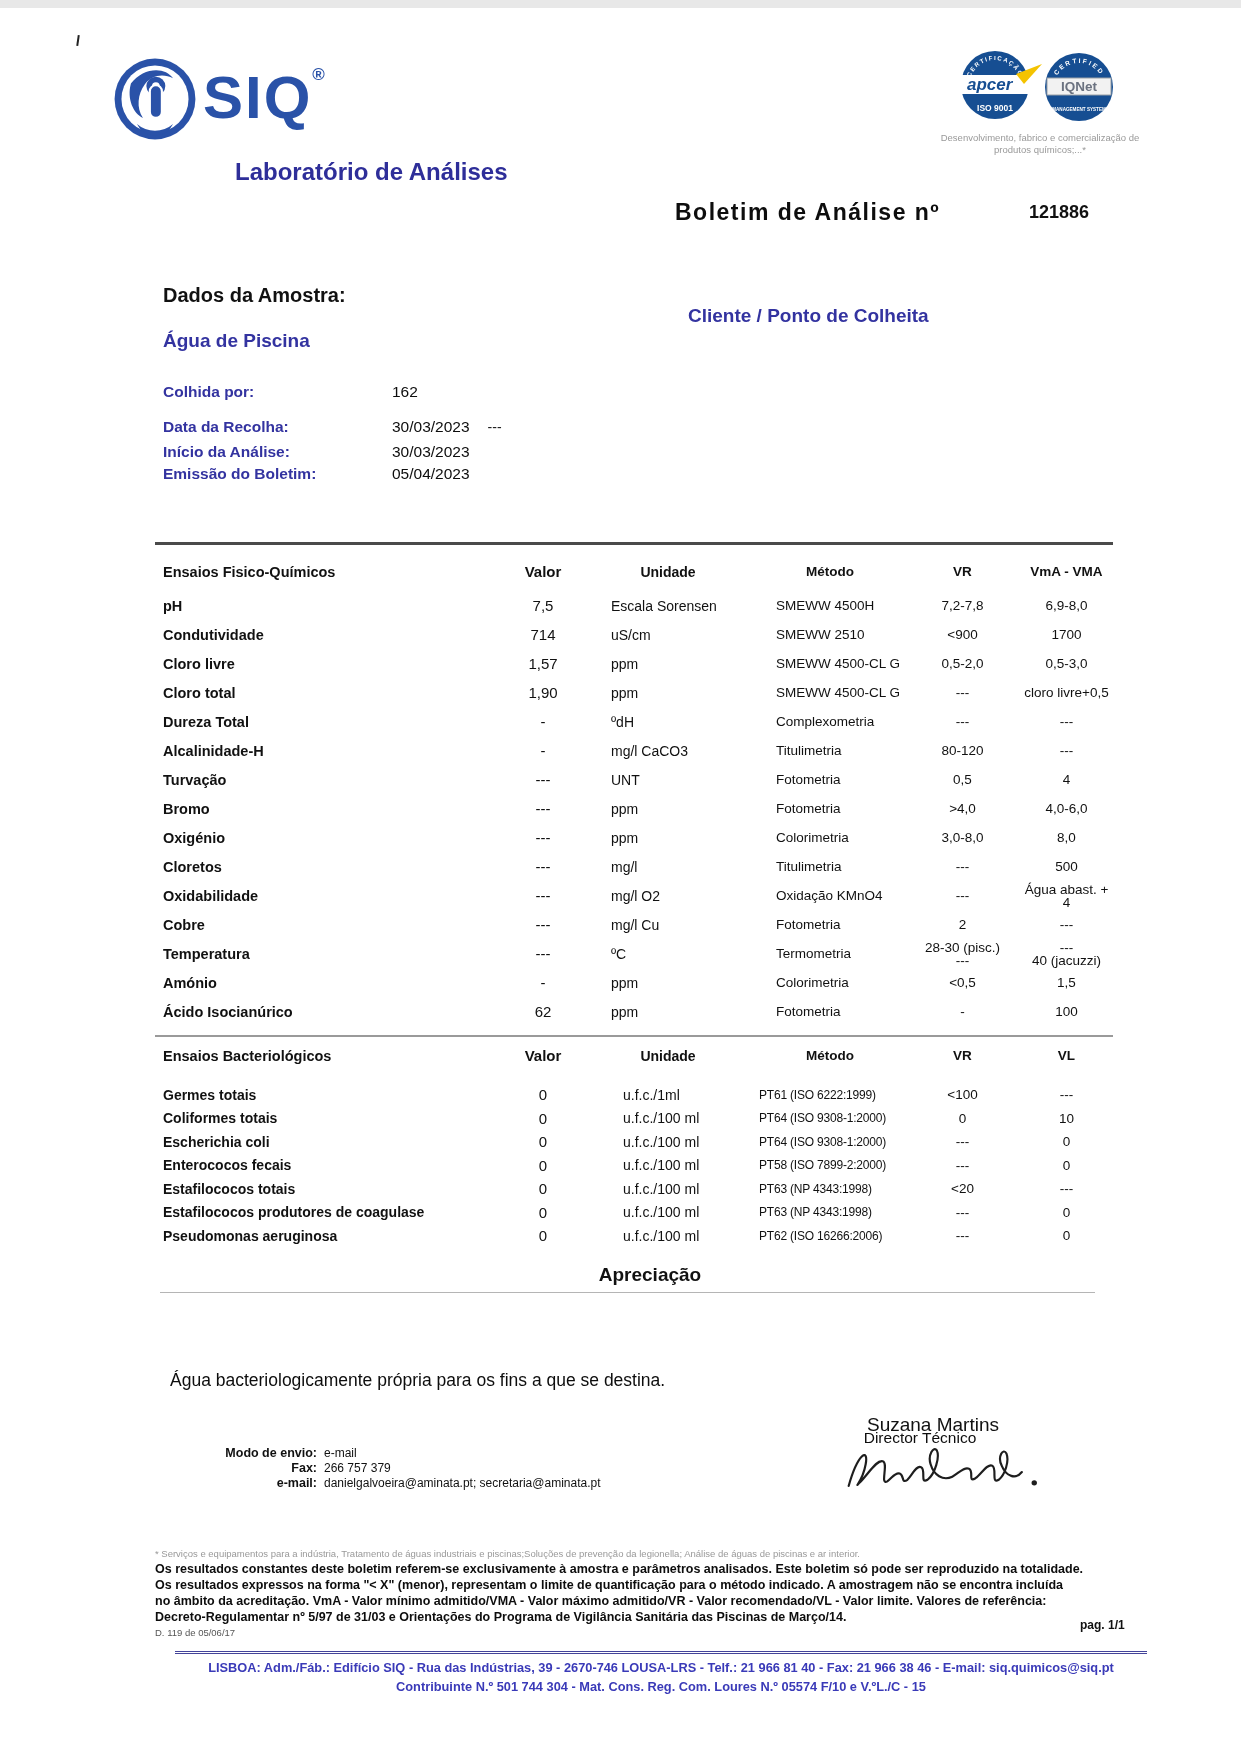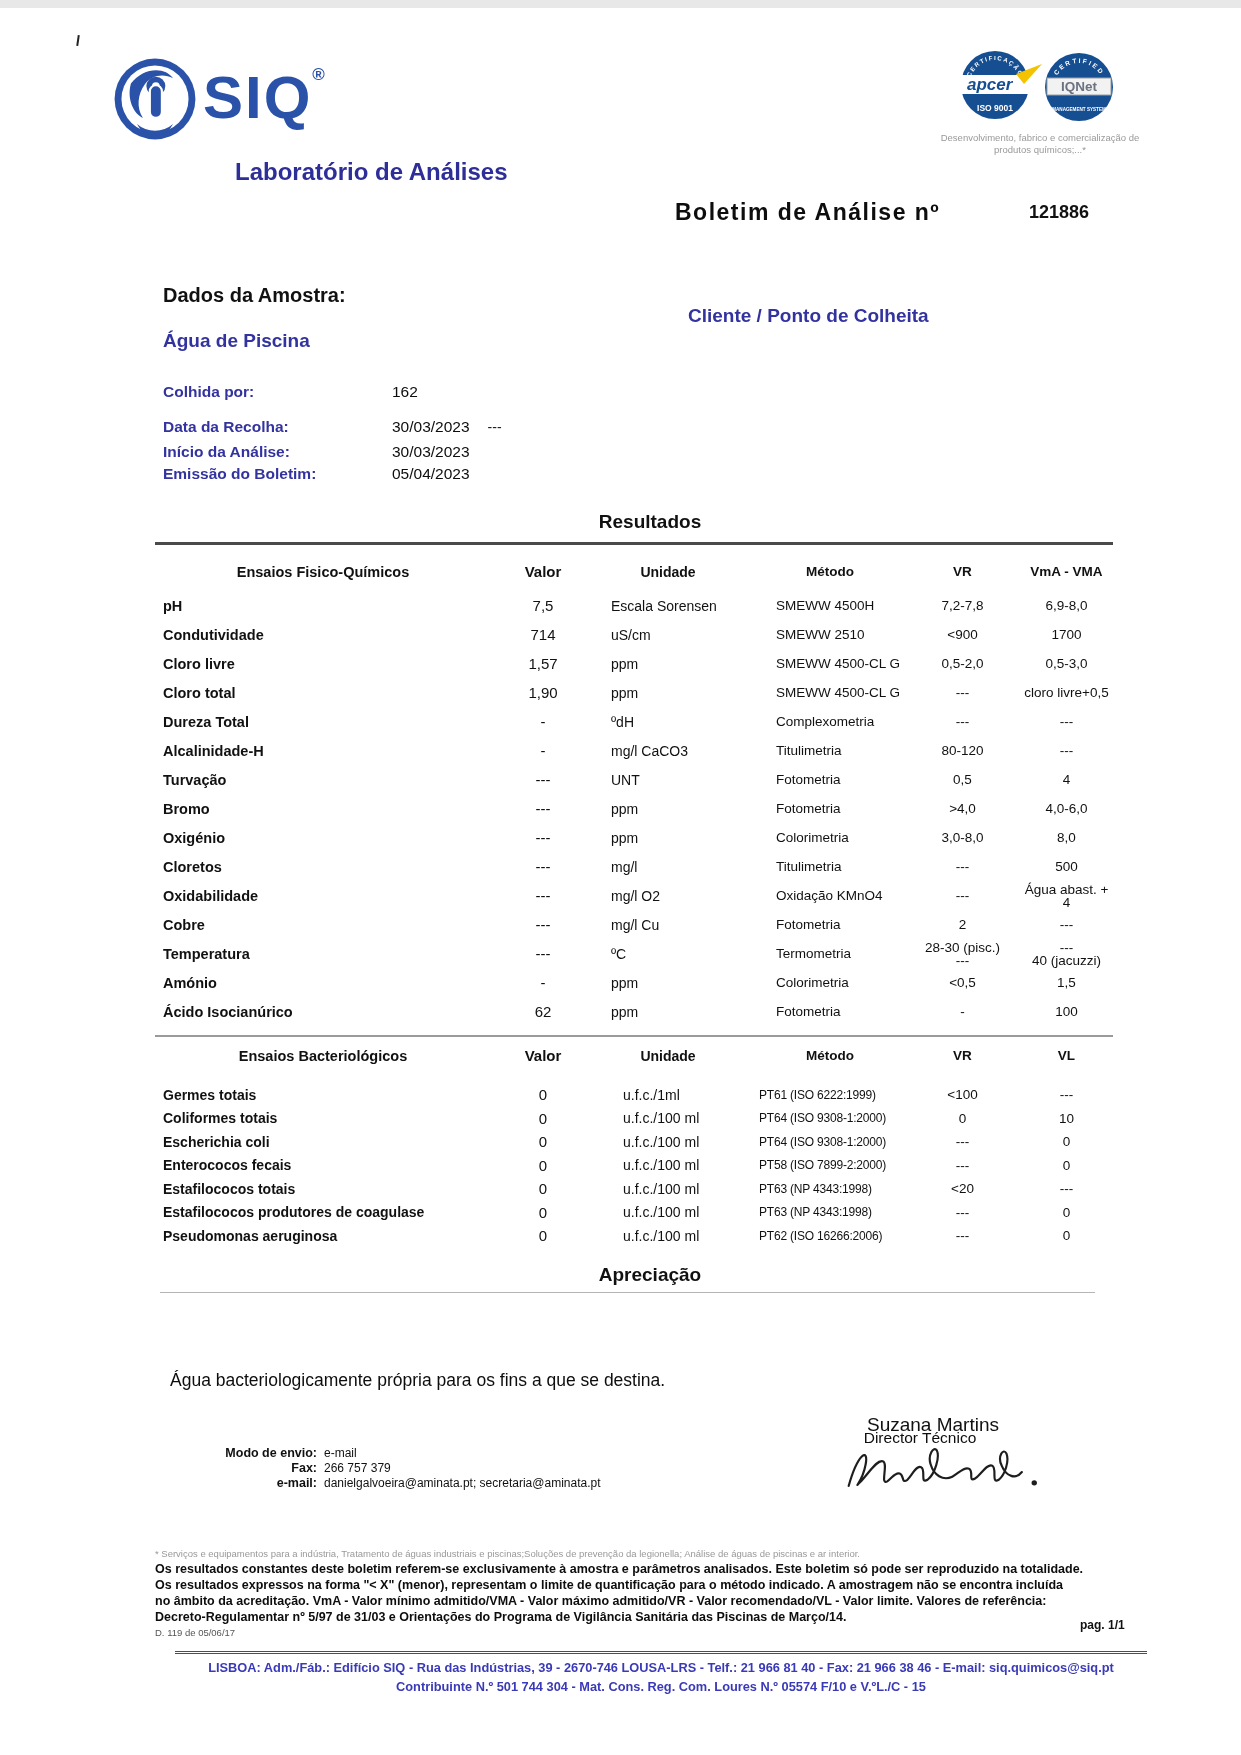--- a/index.html
+++ b/index.html
@@ -47,21 +47,21 @@
 
   
   .results-title{left:155px;top:503px;width:990px;text-align:center;font-size:19px;font-weight:bold}
   .rule-results-top{left:155px;top:534px;width:958px;height:3px;background:#4a4a4a}
   .rule-bact{left:155px;top:1027px;width:958px;height:2px;background:#9a9a9a}
   .thead,.trow{display:grid;grid-template-columns:320px 120px 152px 150px 115px 93px;align-items:center}
   .thead{left:163px;width:950px;height:29px}
   .thead-phys{top:549px}
   .thead-bact{top:1033px}
   .thead .c{font-size:15px;font-weight:bold;text-align:center}
-  .thead .name{text-align:center;font-size:19px}
+  .thead .name{text-align:left;font-size:19px}
   .thead .unidade{padding-right:30px}
   .tbody{left:163px;width:950px}
   .tbody-phys{top:583px}
   .tbody-bact{top:1075px}
   .tbody-phys .trow{height:29px}
   .tbody-bact .trow{height:23.5px}
   .c{white-space:pre-line}
   .c.name{font-weight:bold;font-size:14.5px}
   .tbody-bact .c.name{font-size:14px}
   .c.valor{text-align:center;font-size:15px}
@@ -171,21 +171,20 @@
 
       <div class="sample-field">
         <span class="lab">Emissão do Boletim:</span>
         <span class="val">05/04/2023</span>
         <span class="extra"></span>
       </div>
     </div>
 
   <div class="abs client-title">Cliente / Ponto de Colheita</div>
 
-  <div class="abs results-title">Resultados</div>
   <div class="abs rule-results-top"></div>
 
   <div class="abs thead thead-phys">
     <div class="c name">Ensaios Fisico-Químicos</div>
     <div class="c valor">Valor</div>
     <div class="c unidade">Unidade</div>
     <div class="c metodo">Método</div>
     <div class="c vr">VR</div>
     <div class="c vl">VmA - VMA</div>
   </div>

